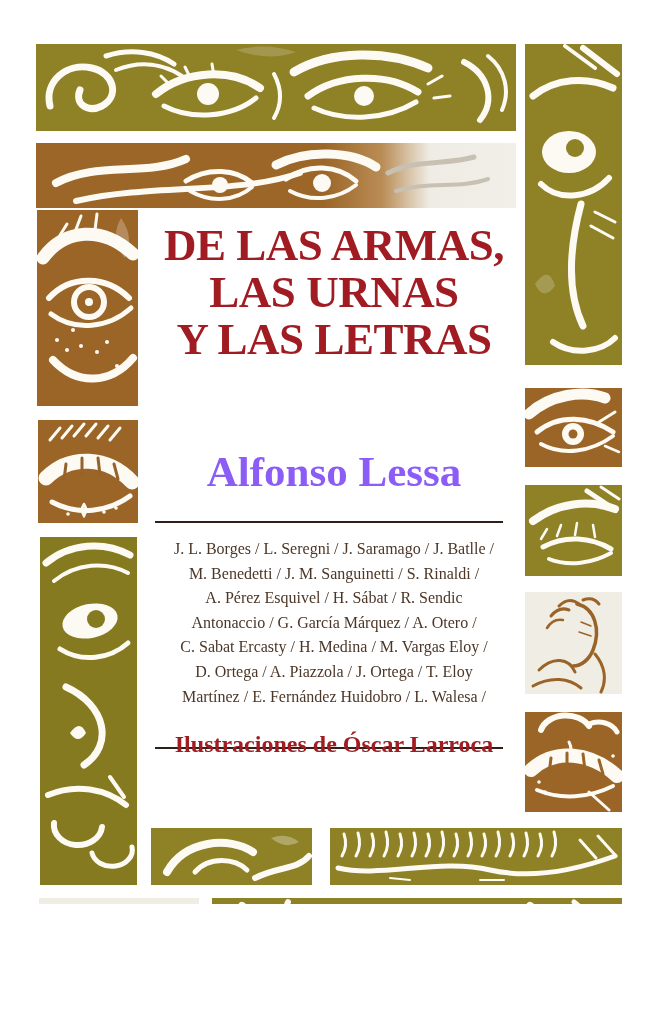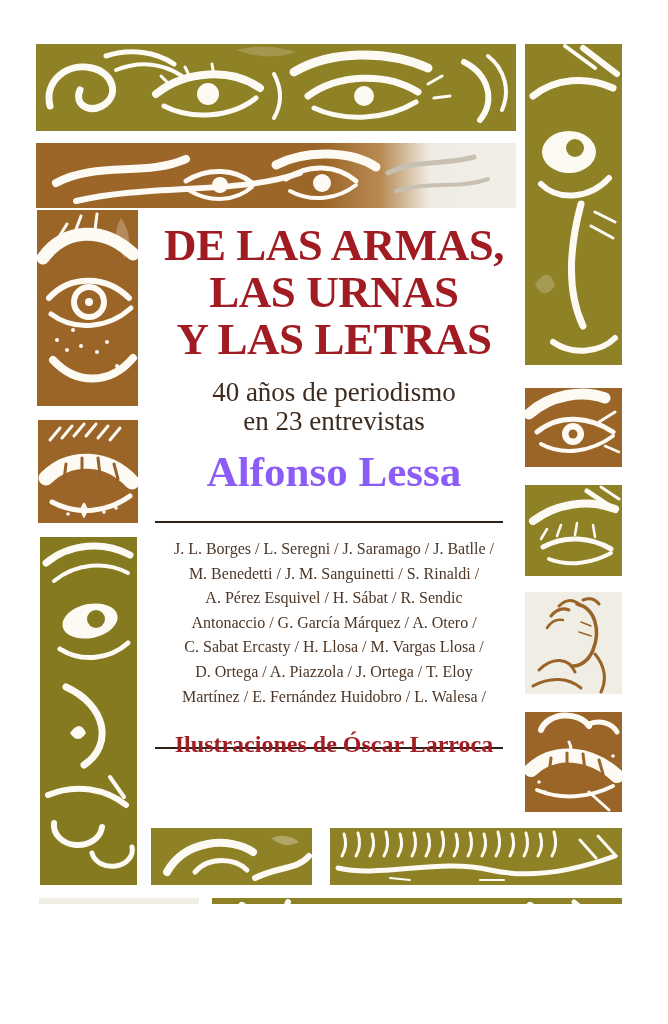--- a/index.html
+++ b/index.html
@@ -316,35 +316,31 @@
     </g>
       </svg>
   </div>
 
   <div class="col title">
     <div>DE LAS ARMAS,</div>
     <div>LAS URNAS</div>
     <div>Y LAS LETRAS</div>
   </div>
 
-  <div class="col subtitle">
-    <div>40 años de periodismo</div>
-    <div>en 23 entrevistas</div>
-  </div>
 
   <div class="col author">Alfonso Lessa</div>
 
   <div class="rule rule1"></div>
 
   <div class="col names">
     <div>J. L. Borges / L. Seregni / J. Saramago / J. Batlle /</div>
     <div>M. Benedetti / J. M. Sanguinetti / S. Rinaldi /</div>
     <div>A. Pérez Esquivel / H. Sábat / R. Sendic</div>
     <div>Antonaccio / G. García Márquez / A. Otero /</div>
-    <div>C. Sabat Ercasty / H. Llosa / M. Vargas Llosa /</div>
+    <div>C. Sabat Ercasty / H. Medina / M. Vargas Eloy /</div>
     <div>D. Ortega / A. Piazzola / J. Ortega / T. Eloy</div>
     <div>Martínez / E. Fernández Huidobro / L. Walesa /</div>
   </div>
 
   <div class="rule rule2"></div>
 
   <div class="col credit">Ilustraciones de Óscar Larroca</div>
 
   <div class="plaque">
     <div class="plaque-box">

